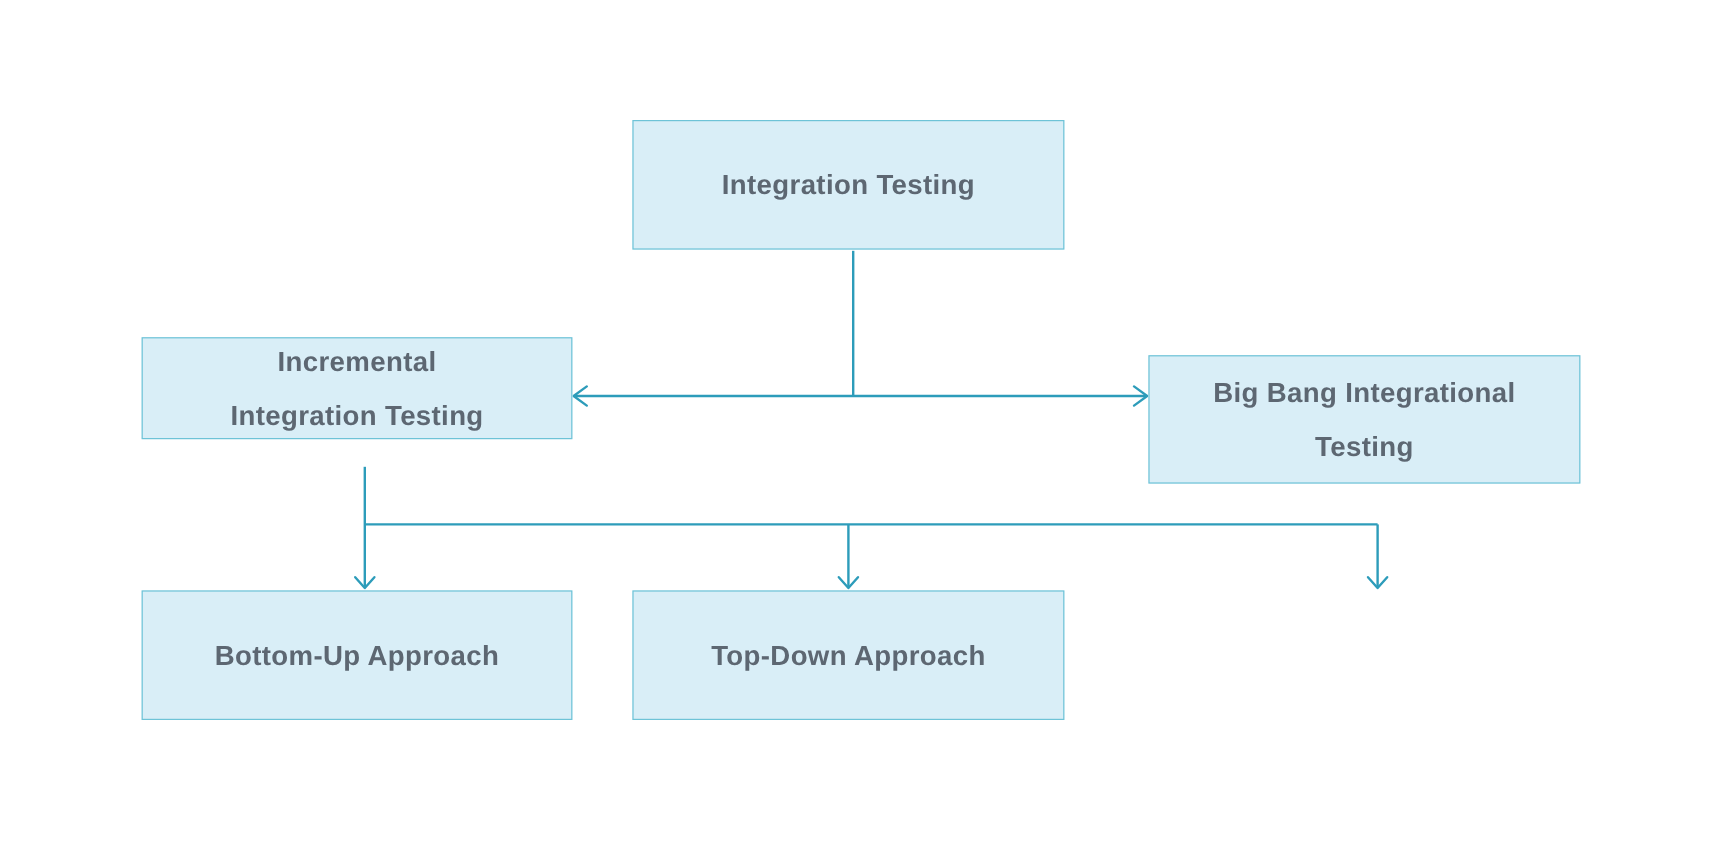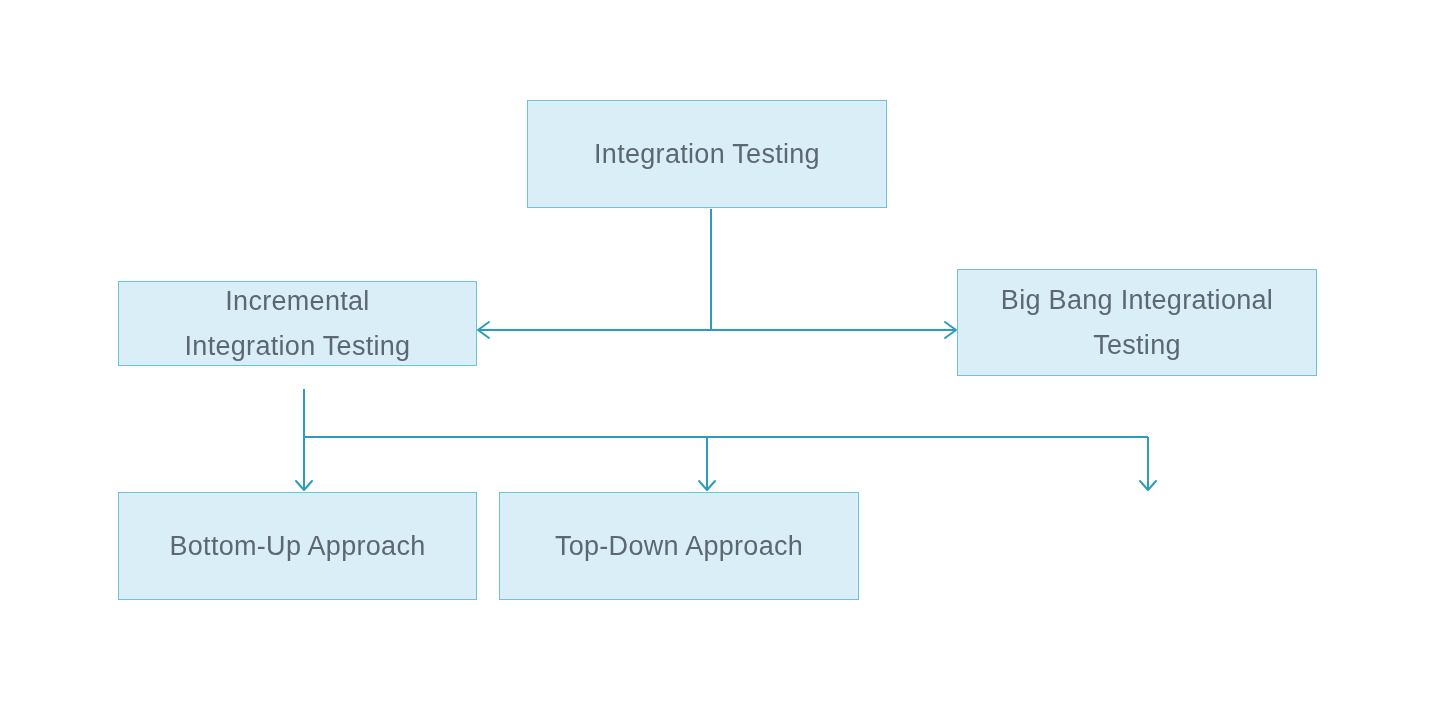--- a/index.html
+++ b/index.html
@@ -33,22 +33,22 @@
   }
   .node{
     position:absolute;
     background:var(--node-fill);
     border:1px solid var(--node-border);
     display:flex;align-items:center;justify-content:center;
     text-align:center;
   }
   .node .label{
     color:var(--text);
-    font-size:27px;
-    font-weight:400;
+    font-size:23px;
+    font-weight:700;
     letter-spacing:0.3px;
     line-height:45px;
     white-space:pre-line;
   }
 </style>
 </head>
 <body>
 
 <div class="canvas">
 
@@ -74,27 +74,27 @@
 
   <div class="node" style="left:527px;top:100px;width:360px;height:108px;">
     <span class="label">Integration Testing</span>
   </div>
 
   <div class="node" style="left:118px;top:281px;width:359px;height:85px;">
     <span class="label">Incremental
 Integration Testing</span>
   </div>
 
-  <div class="node" style="left:957px;top:269px;width:360px;height:107px;">
+  <div class="node" style="left:957px;top:296px;width:360px;height:107px;">
     <span class="label">Big Bang Integrational
 Testing</span>
   </div>
 
   <div class="node" style="left:118px;top:492px;width:359px;height:108px;">
     <span class="label">Bottom-Up Approach</span>
   </div>
 
-  <div class="node" style="left:499px;top:492px;width:360px;height:108px;">
+  <div class="node" style="left:527px;top:492px;width:360px;height:108px;">
     <span class="label">Top-Down Approach</span>
   </div>
 
 
 </div>
 
 </body></html>

